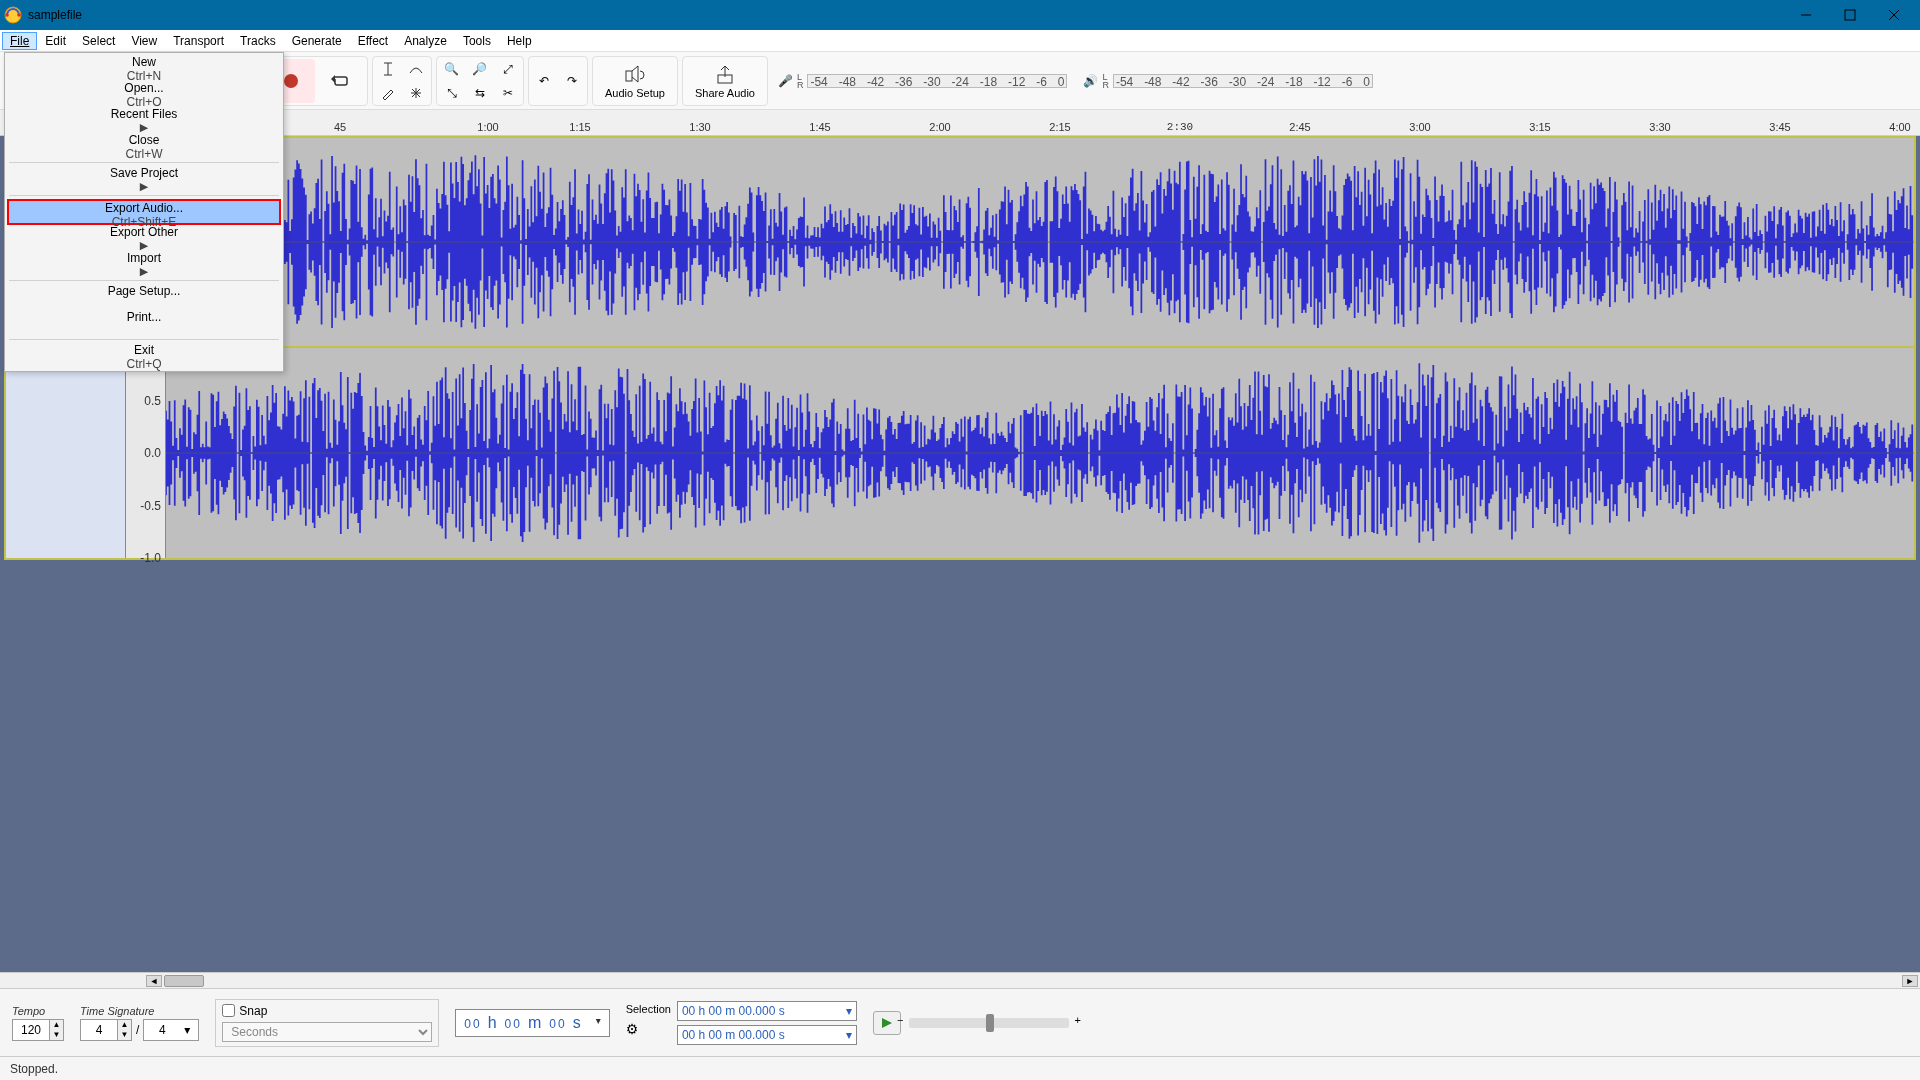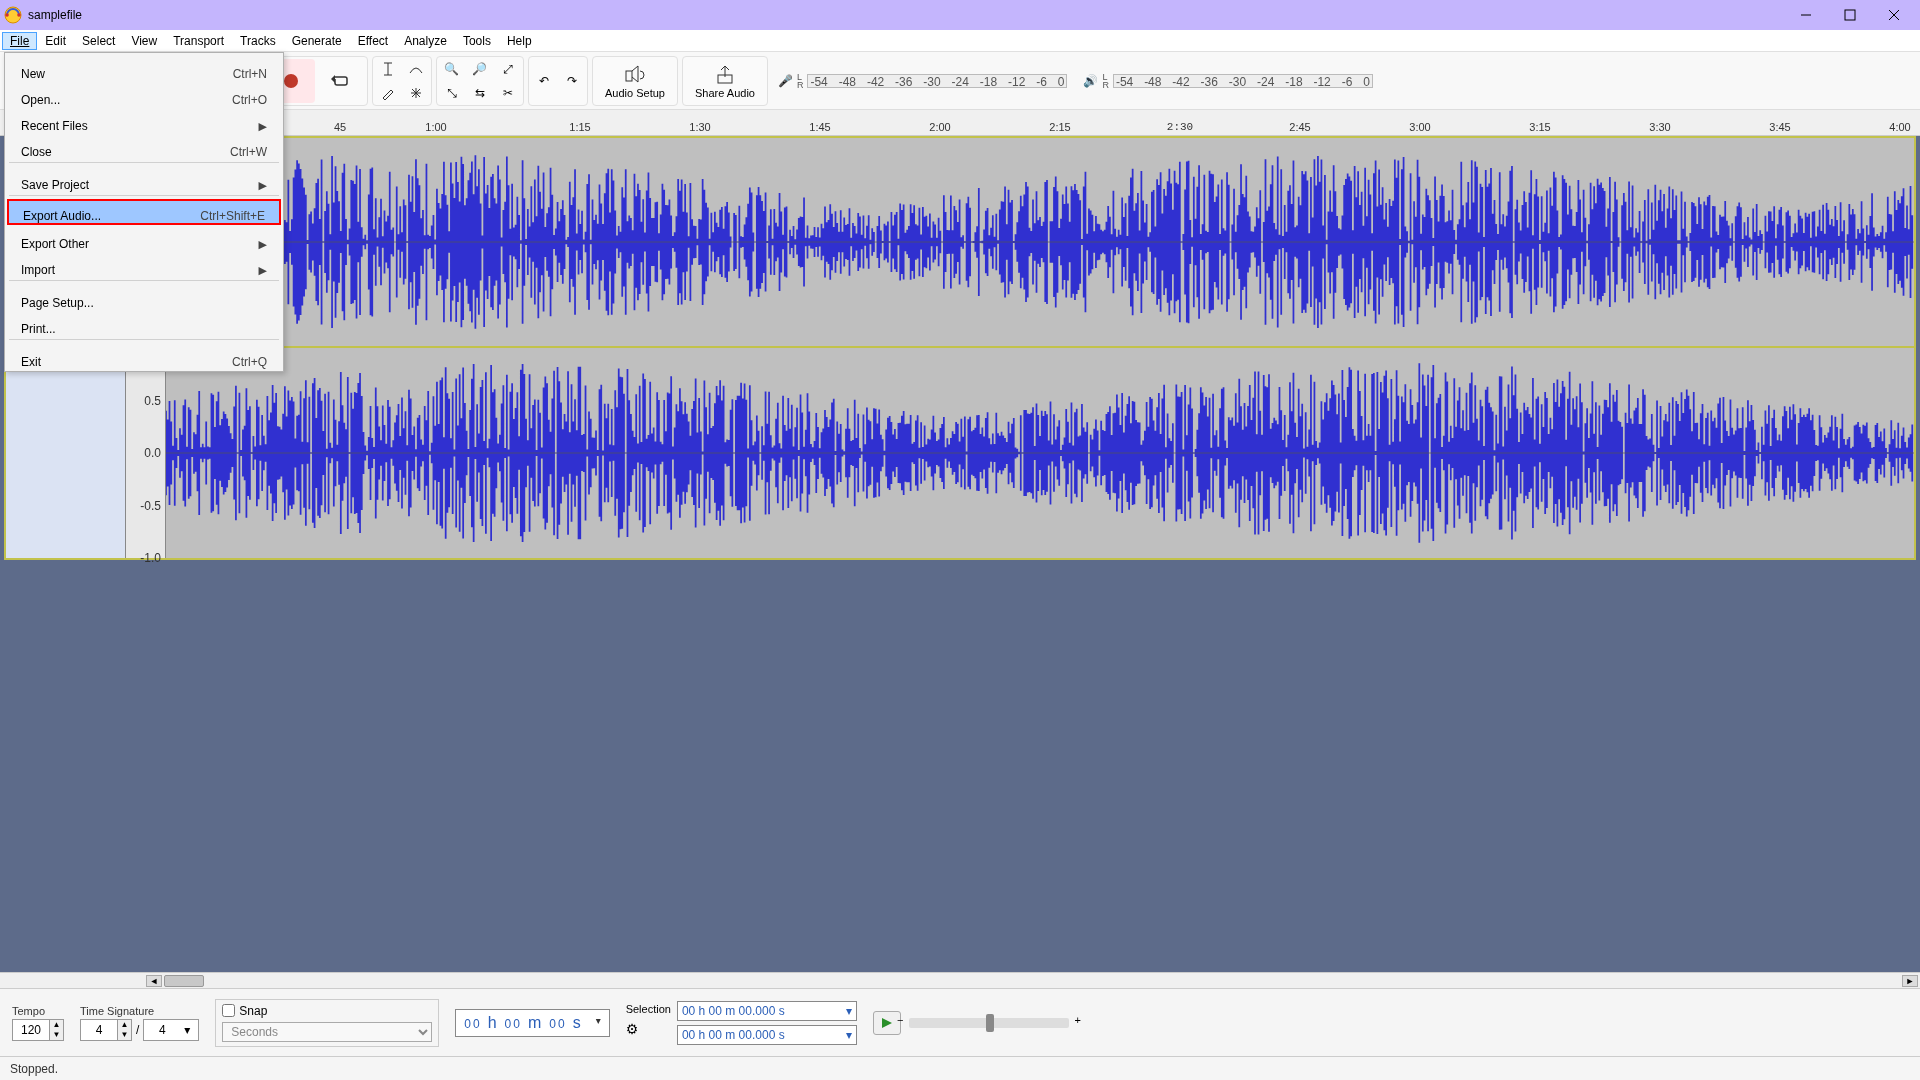--- a/index.html
+++ b/index.html
@@ -1,27 +1,27 @@
 <!DOCTYPE html>
 <html><head>
 <meta charset="utf-8">
 <style>
 * { box-sizing: border-box; margin: 0; padding: 0; font-family: "Segoe UI", Tahoma, sans-serif; font-size: 12px; }
 html, body { width: 1920px; height: 1080px; overflow: hidden; background: #fff; }
-.titlebar { height: 30px; display: flex; align-items: center; padding: 0 4px; background: #c4b5fd; }
+.titlebar { height: 30px; display: flex; align-items: center; padding: 0 4px; background: #0369a1; }
 .titlebar .icon { width: 18px; height: 18px; margin-right: 6px; }
 .titlebar .title { flex: 0 0 auto; }
 .titlebar .spacer { flex: 1; }
 .winbtn { width: 44px; height: 30px; display: flex; align-items: center; justify-content: center; }
 .menubar { height: 22px; display: flex; align-items: center; padding: 0 2px; background: #fff; border-bottom: 1px solid #e0e0e0; }
 .menubar .menuitem { padding: 2px 8px; cursor: default; }
 .menubar .menuitem.active { background: #cfe8ff; border: 1px solid #4aa3ff; padding: 1px 7px; }
 .menubar .menuitem u { text-decoration: underline; }
 .dropdown { position: absolute; left: 4px; top: 52px; width: 280px; background: #f4f4f4; border: 1px solid #b0b0b0; box-shadow: 2px 2px 6px rgba(0,0,0,.2); z-index: 100; padding: 2px 2px; }
-.dropdown .row { height: 26px; display: flex; align-items: flex-end; padding: 0 14px; cursor: default; position: relative; }
+.dropdown .row { height: 26px; display: flex; align-items: center; padding: 0 14px; cursor: default; position: relative; flex-direction: column; }
 .dropdown .row.sep { height: 1px; padding: 0; margin: 3px 2px; background: #d0d0d0; }
 .dropdown .row .lbl { flex: 1; }
 .dropdown .row .shortcut { color: #444; }
 .dropdown .row .sub { color: #444; font-size: 11px; }
 .dropdown .row.highlight-red { border: 2px solid #ff0000; background: #9ec7ff; }
 .toolbar { height: 58px; background: #f8f8f8; border-bottom: 1px solid #ddd; display: flex; align-items: center; padding: 0 4px; gap: 4px; position: relative; }
 .toolgroup { display: flex; align-items: center; gap: 2px; border: 1px solid #e0e0e0; border-radius: 4px; padding: 2px; background: #fafafa; height: 50px; }
 .toolbtn { width: 34px; height: 44px; display: flex; align-items: center; justify-content: center; border-radius: 4px; }
 .toolbtn.big { width: 48px; }
 .toolbtn.sm { width: 26px; height: 22px; }
@@ -41,21 +41,21 @@
 .track-sidebar .select { position: absolute; left: 26px; bottom: 4px; width: 70px; height: 16px; background: #eee; border: 1px solid #999; font-size: 10px; text-align: center; line-height: 14px; }
 .amp-scale { width: 40px; background: #e8e8e8; border-right: 1px solid #888; position: relative; font-size: 10px; color: #333; }
 .amp-scale span { position: absolute; right: 4px; transform: translateY(-50%); }
 .wave-col { flex: 1; background: #bfbfbf; position: relative; }
 .wave-col svg { position: absolute; left: 0; top: 0; width: 100%; height: 100%; }
 .hscroll { height: 16px; background: #f0f0f0; border-top: 1px solid #ccc; position: relative; }
 .hscroll .thumb { position: absolute; left: 164px; top: 2px; height: 12px; width: 40px; background: #c8c8c8; border: 1px solid #999; border-radius: 2px; }
 .hscroll .arrow { position: absolute; top: 2px; width: 16px; height: 12px; background: #ddd; border: 1px solid #aaa; font-size: 9px; text-align: center; line-height: 11px; }
 .bottom { height: 68px; background: #f5f5f5; border-top: 1px solid #ccc; display: flex; align-items: center; gap: 16px; padding: 6px 12px; }
 .field { display: flex; flex-direction: column; gap: 2px; }
-.field label { font-size: 11px; color: #333; }
+.field label { font-size: 11px; color: #333; font-style: italic; }
 .numbox { display: flex; align-items: center; border: 1px solid #999; height: 22px; background: #fff; }
 .numbox input { border: none; width: 36px; text-align: center; font-size: 12px; outline: none; }
 .numbox .spin { width: 14px; display: flex; flex-direction: column; }
 .numbox .spin div { height: 10px; font-size: 8px; text-align: center; background: #eee; border-left: 1px solid #999; }
 .snapbox { border: 1px solid #ccc; padding: 4px 6px; display: flex; flex-direction: column; gap: 4px; width: 224px; }
 .snapbox .row1 { display: flex; align-items: center; gap: 4px; }
 .snapbox select { width: 100%; height: 20px; border: 1px solid #aaa; background: #f8f8f8; padding: 0 4px; color: #888; }
 .timecounter { font-family: "Consolas", monospace; font-size: 28px; background: #fff; border: 1px solid #888; padding: 4px 8px; color: #2b5fb8; letter-spacing: 2px; display: flex; align-items: baseline; gap: 6px; }
 .timecounter .dd { position: relative; width: 12px; }
 .timecounter .dd::after { content: "▾"; font-size: 10px; position: absolute; right: -2px; bottom: 2px; color: #333; }
@@ -281,21 +281,21 @@
         <span>-12</span>
         <span>-6</span>
         <span>0</span>
       </div>
   </div>
 </div>
 
 <div class="timeline" id="timeline">
     <span class="tick" style="left: 220px;">30</span>
     <span class="tick" style="left: 340px;">45</span>
-    <span class="tick" style="left: 436px;">1:00</span>
+    <span class="tick" style="left: 488px;">1:00</span>
     <span class="tick" style="left: 580px;">1:15</span>
     <span class="tick" style="left: 700px;">1:30</span>
     <span class="tick" style="left: 820px;">1:45</span>
     <span class="tick" style="left: 940px;">2:00</span>
     <span class="tick" style="left: 1060px;">2:15</span>
     <span class="tick" style="left: 1180px; font-family: Liberation Mono, monospace;">2:30</span>
     <span class="tick" style="left: 1300px;">2:45</span>
     <span class="tick" style="left: 1420px;">3:00</span>
     <span class="tick" style="left: 1540px;">3:15</span>
     <span class="tick" style="left: 1660px;">3:30</span>

